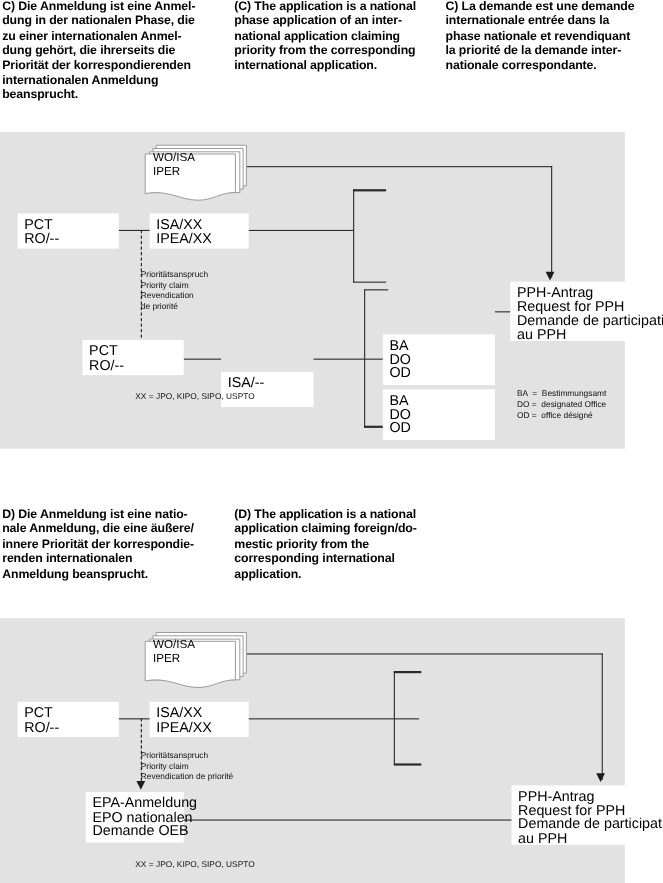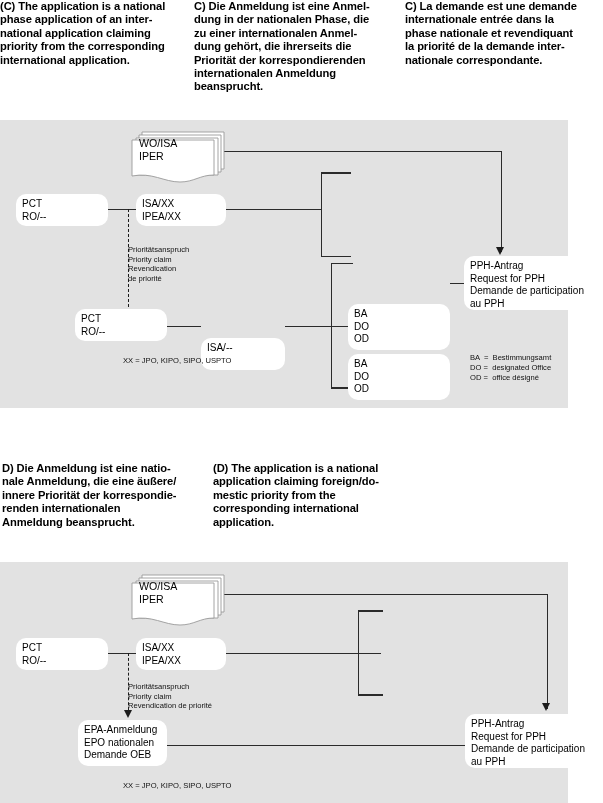--- a/index.html
+++ b/index.html
@@ -44,27 +44,26 @@
   #panel-c { top: 120px; height: 288px; }
   #panel-d { top: 562px; height: 241px; }
 
   .panel .inner { position: absolute; inset: 0; }
 
   
   .box {
     position: absolute;
     background: #ffffff;
     box-sizing: border-box;
-    font-size: 10px;
+    font-size: 13px;
     line-height: 12.6px;
     color: #000;
     padding: 4px 6px 3px 6px;
     white-space: pre;
     z-index: 4;
-    border-radius: 10px;
   }
 
   
   .docstack { position: absolute; z-index: 5; }
   .docstack svg { display: block; }
   .docstack .doclabel {
     position: absolute;
     left: 9px;
     top: 8px;
     font-size: 10.6px;
@@ -112,35 +111,35 @@
     line-height: 9.8px;
     color: #111;
     white-space: pre;
     z-index: 4;
   }
 </style>
 </head>
 <body>
 
 <div class="caption-row" id="caption-c" style="top:0px;">
-  <div class="caption-col en">
-      <div>(C) The application is a national
-phase application of an inter-
-national application claiming
-priority from the corresponding
-international application.</div>
-    </div>
   <div class="caption-col de">
       <div>C) Die Anmeldung ist eine Anmel-
 dung in der nationalen Phase, die
 zu einer internationalen Anmel-
 dung gehört, die ihrerseits die
 Priorität der korrespondierenden
 internationalen Anmeldung
 beansprucht.</div>
+    </div>
+  <div class="caption-col en">
+      <div>(C) The application is a national
+phase application of an inter-
+national application claiming
+priority from the corresponding
+international application.</div>
     </div>
   <div class="caption-col fr">
       <div>C) La demande est une demande
 internationale entrée dans la
 phase nationale et revendiquant
 la priorité de la demande inter-
 nationale correspondante.</div>
     </div>
 </div>
 

